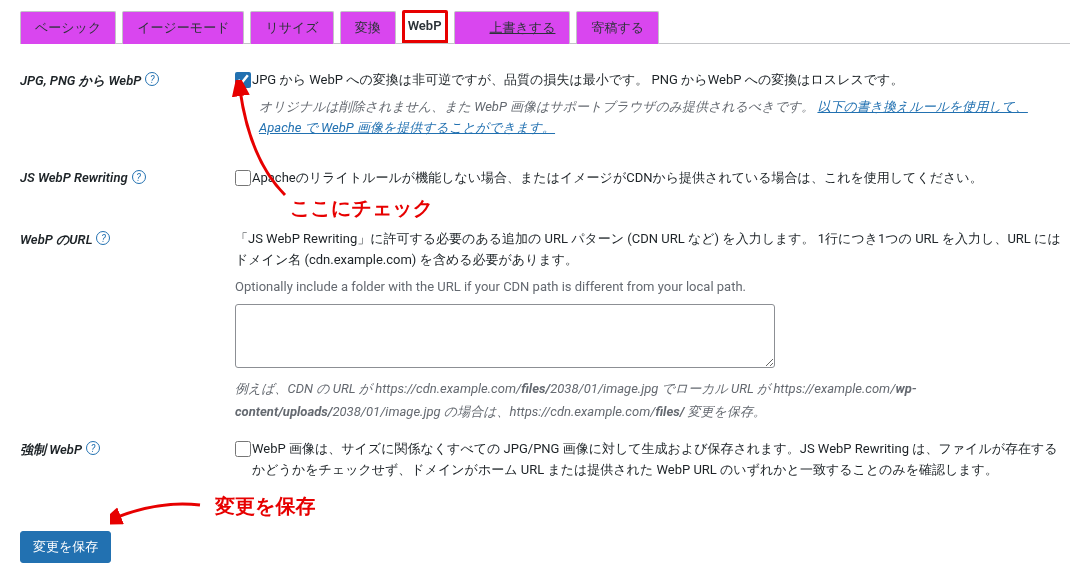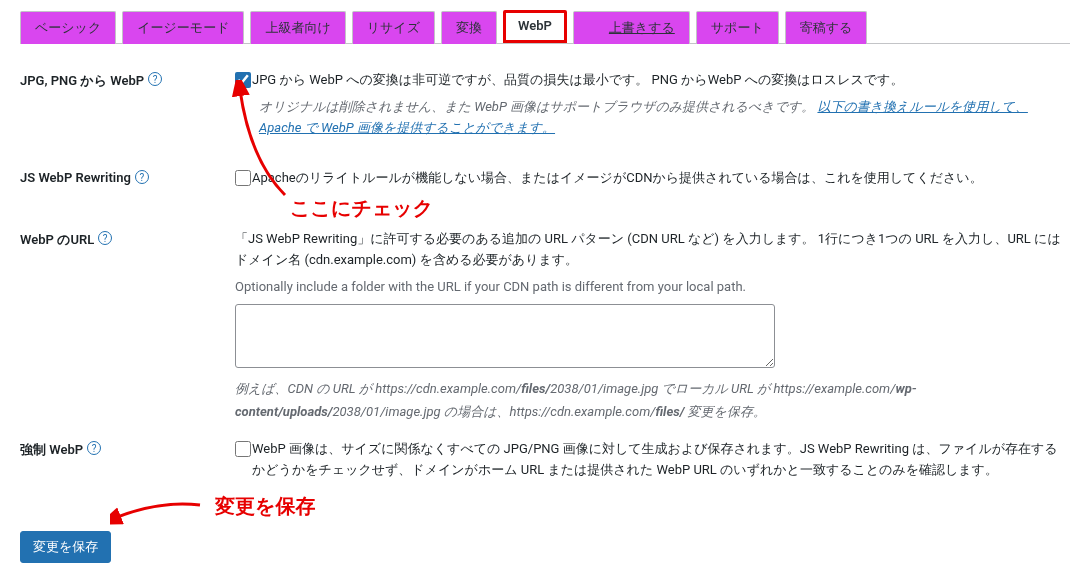--- a/index.html
+++ b/index.html
@@ -27,40 +27,41 @@
       cursor: pointer;
       border-radius: 2px 2px 0 0;
       position: relative;
       top: 1px;
     }
     .tab.active {
       background: #fff;
       border: 3px solid #e70000;
       border-bottom: 3px solid #e70000;
       font-weight: 600;
-      padding: 5px 12px;
+      padding: 5px 3px;
       top: 0;
     }
     .tab.link {
       text-decoration: underline;
       padding-left: 35px;
     }
     .form-row {
       display: flex;
       align-items: flex-start;
       margin-bottom: 30px;
     }
     .form-label {
       width: 215px;
       flex-shrink: 0;
       font-weight: 600;
       padding-top: 2px;
       display: flex;
       align-items: flex-start;
       gap: 4px;
+      font-style: italic;
     }
     .form-value {
       flex: 1;
     }
     .help-icon {
       display: inline-flex;
       width: 14px;
       height: 14px;
       border: 1px solid #2271b1;
       border-radius: 50%;
@@ -146,26 +147,24 @@
     .example-text strong { font-weight: 700; }
   </style>
 </head>
 <body>
 
 
 
 <div class="tabs">
   <div class="tab">ベーシック</div>
   <div class="tab">イージーモード</div>
-  <div class="tab">上級者向け</div>
   <div class="tab">リサイズ</div>
   <div class="tab">変換</div>
   <div class="tab active">WebP</div>
   <div class="tab link">上書きする</div>
-  <div class="tab">サポート</div>
   <div class="tab">寄稿する</div>
 </div>
 
 <div class="form-row">
   <div class="form-label">
     <span>JPG, PNG から WebP</span>
     <span class="help-icon">?</span>
   </div>
   <div class="form-value">
     <label class="cb-row">

